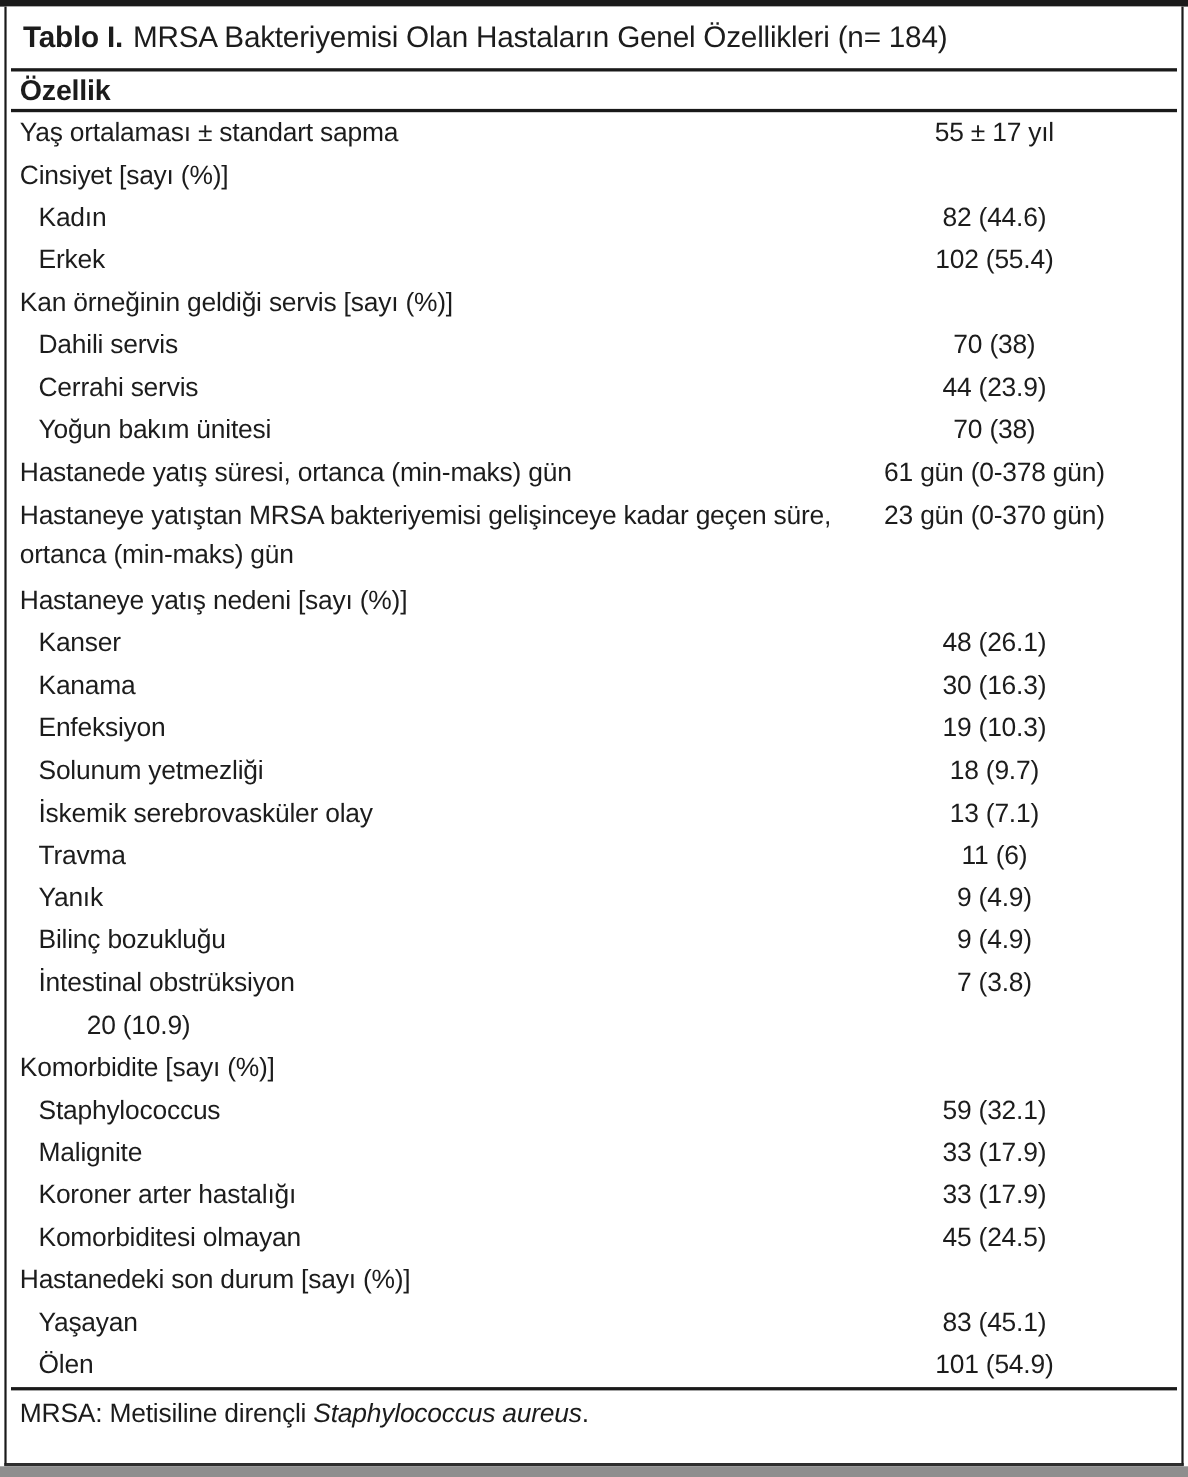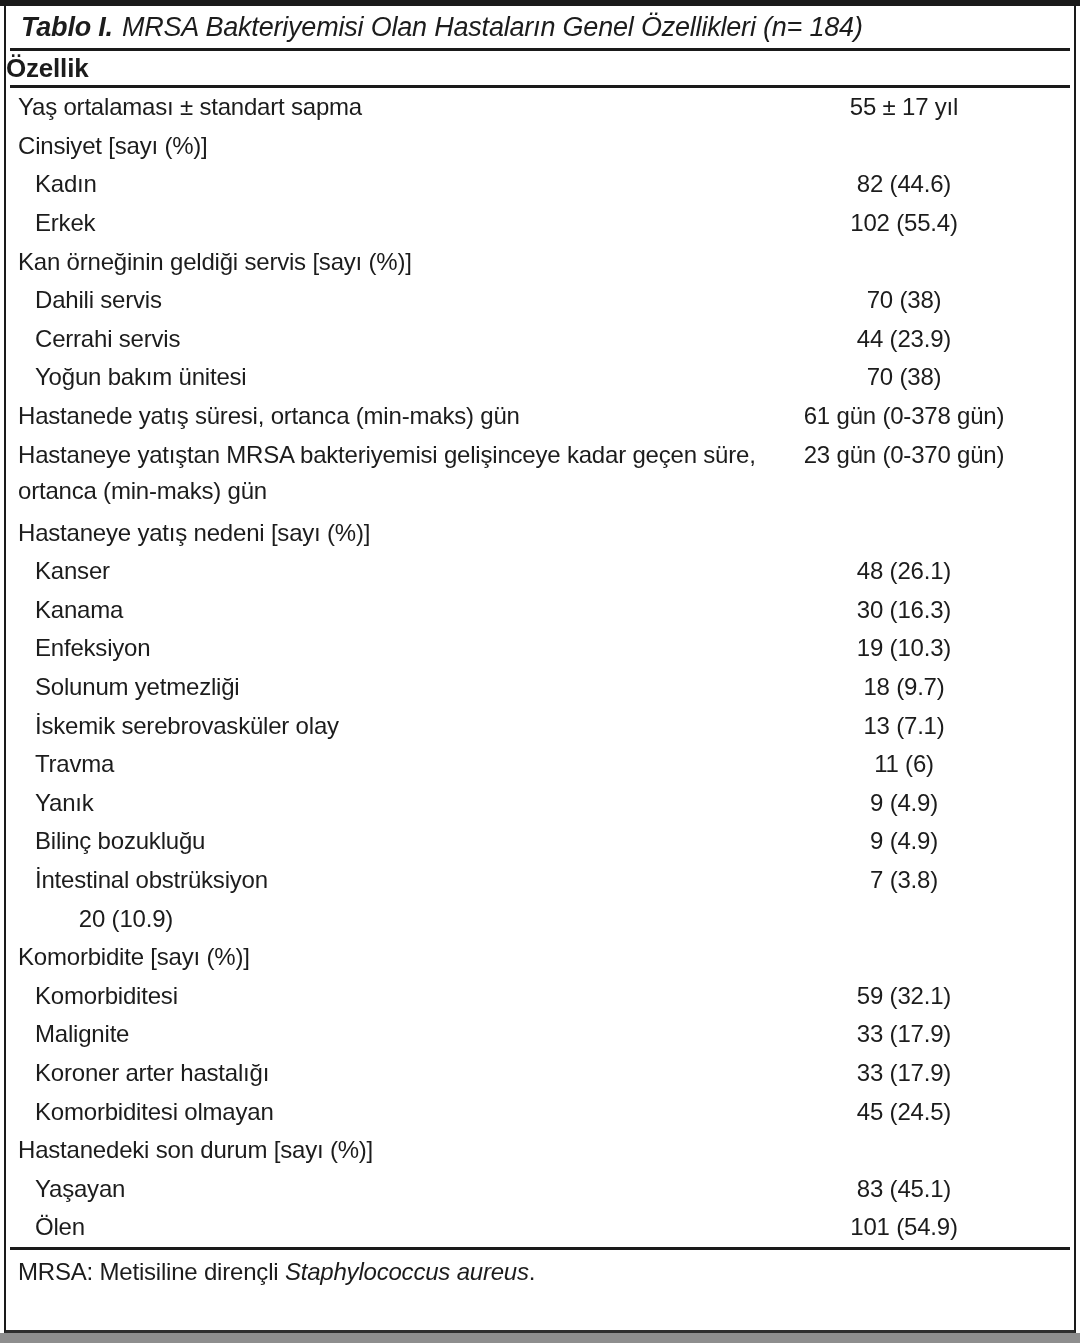--- a/index.html
+++ b/index.html
@@ -40,43 +40,43 @@
     flex-direction: column;
   }
   .shadow-strip {
     position: absolute;
     bottom: 0; left: 0;
     width: 100%;
     height: 10px;
     background: #8e8e8e;
   }
   .title-row {
-    height: 42px;
+    height: 56px;
     display: flex;
     align-items: center;
     padding-left: 15px;
     font-size: 27px;
-    font-style: italic;
     letter-spacing: -0.2px;
     white-space: nowrap;
   }
   .title-prefix {
     font-weight: bold;
     margin-right: 9px;
   }
   .rule {
     height: 3px;
     background: #1a1a1a;
     margin: 0 4px;
     flex: none;
   }
   .header-row {
     height: 34px;
     display: flex;
     align-items: center;
+    padding-left: 12px;
     font-size: 26px;
     font-weight: bold;
     letter-spacing: -0.2px;
   }
   .rows {
     flex: none;
   }
   .row {
     display: flex;
     align-items: center;
@@ -219,21 +219,21 @@
           <div class="value">7 (3.8)</div>
         </div>
         <div class="row indent">
           <div class="value">20 (10.9)</div>
         </div>
         <div class="row">
           <div class="label">Komorbidite [sayı (%)]</div>
           <div class="value"></div>
         </div>
         <div class="row indent">
-          <div class="label">Komorbiditesi</div>
+          <div class="label">Staphylococcus</div>
           <div class="value">59 (32.1)</div>
         </div>
         <div class="row indent">
           <div class="label">Malignite</div>
           <div class="value">33 (17.9)</div>
         </div>
         <div class="row indent">
           <div class="label">Koroner arter hastalığı</div>
           <div class="value">33 (17.9)</div>
         </div>

